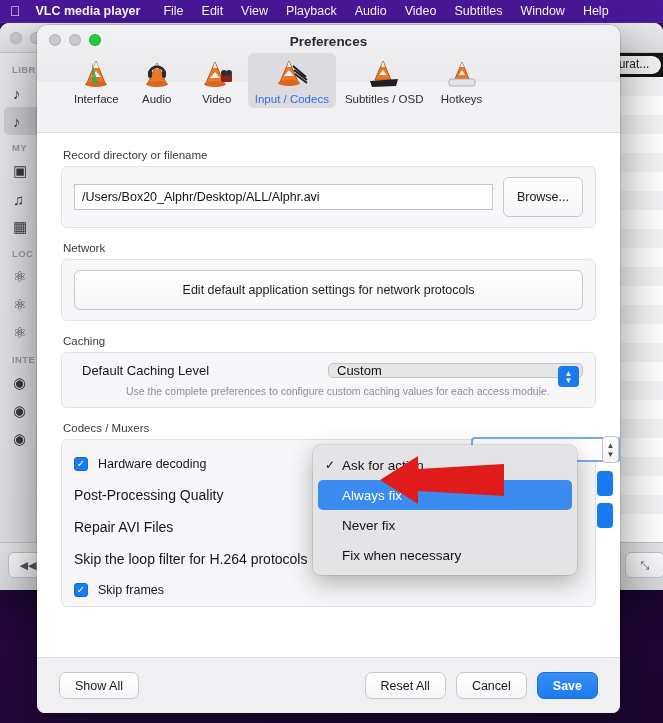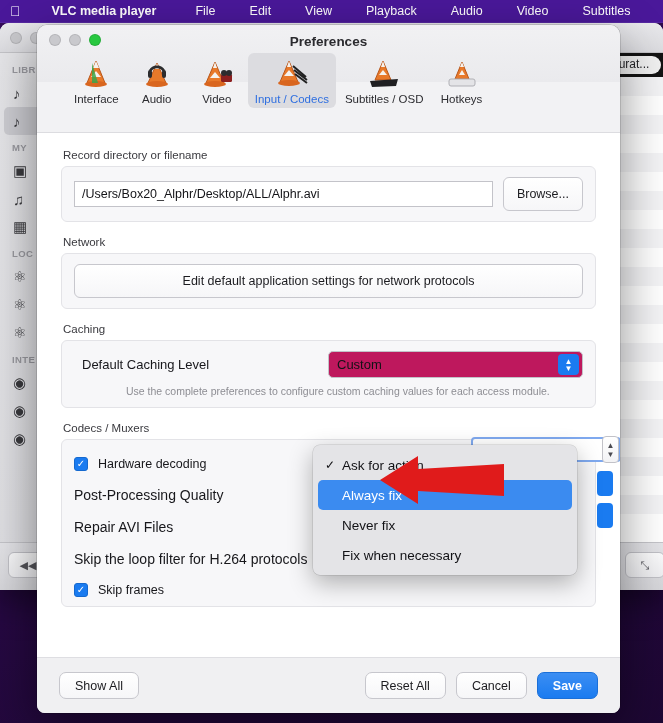--- a/index.html
+++ b/index.html
@@ -19,21 +19,21 @@
   
   .menubar {
     position: absolute; top: 0; left: 0; width: 663px; height: 23px;
     background: #4a189a;
     display: flex; align-items: center; gap: 0px;
     padding-left: 6px;
     color: #ffffff; font-size: 12.5px;
     box-shadow: inset 0 -1px 0 rgba(255,255,255,.07);
   }
   .apple-logo { font-size: 14px; line-height: 1; padding: 0 11px 2px 4px; color:#fff; }
-  .menu-item { padding: 0 9px; white-space: nowrap; line-height: 23px; margin-left: 16px; }
+  .menu-item { padding: 0 9px; white-space: nowrap; line-height: 23px; }
   .menu-item.app-name { font-weight: bold; padding-left: 4px; padding-right: 14px; }
 
   
   .vlc-window {
     position: absolute; left: 0; top: 23px; width: 663px; height: 567px;
     background: #ffffff;
     border-radius: 9px 9px 0 0;
     overflow: hidden;
     box-shadow: 0 10px 34px rgba(0,0,0,.5);
   }
@@ -150,35 +150,35 @@
   .row { display: flex; align-items: center; gap: 10px; }
 
   .textfield {
     flex: 1; height: 26px; background: #ffffff;
     border: 1px solid #c3c3c9; border-radius: 0;
     font-size: 12.5px; color: #141418;
     padding: 0 7px; line-height: 24px;
     overflow: hidden; white-space: nowrap;
   }
   .btn {
-    height: 34px; padding: 12px 13px; border-radius: 6px;
+    height: 40px; padding: 12px 13px; border-radius: 6px;
     background: linear-gradient(#ffffff,#f6f6f8);
     border: 1px solid #c7c7cd;
     font-size: 12.5px; color: #1b1b1f;
     display: flex; align-items: center; justify-content: center;
     white-space: nowrap;
   }
   .btn.wide { flex: 1; }
   .btn.primary {
     background: linear-gradient(#3b8ef3,#1a7bf0); border-color: #1a6fd8; color: #fff;
     font-weight: 600;
   }
 
   .select {
-    width: 255px; height: 27px; background: #be185d;
+    width: 255px; height: 15px; background: #e5e5e5;
     border: 1px solid #c2c2c8; border-radius: 5px;
     display: flex; align-items: center; padding: 0 8px;
     font-size: 13px; color: #121216; position: relative;
   }
   .select .chev {
     position: absolute; right: 3px; top: 2px; width: 21px; height: 21px;
     background: #1a7bf0; border-radius: 4px;
     display: flex; flex-direction: column; align-items: center; justify-content: center;
     color: #fff; font-size: 8px; line-height: 7px;
   }

